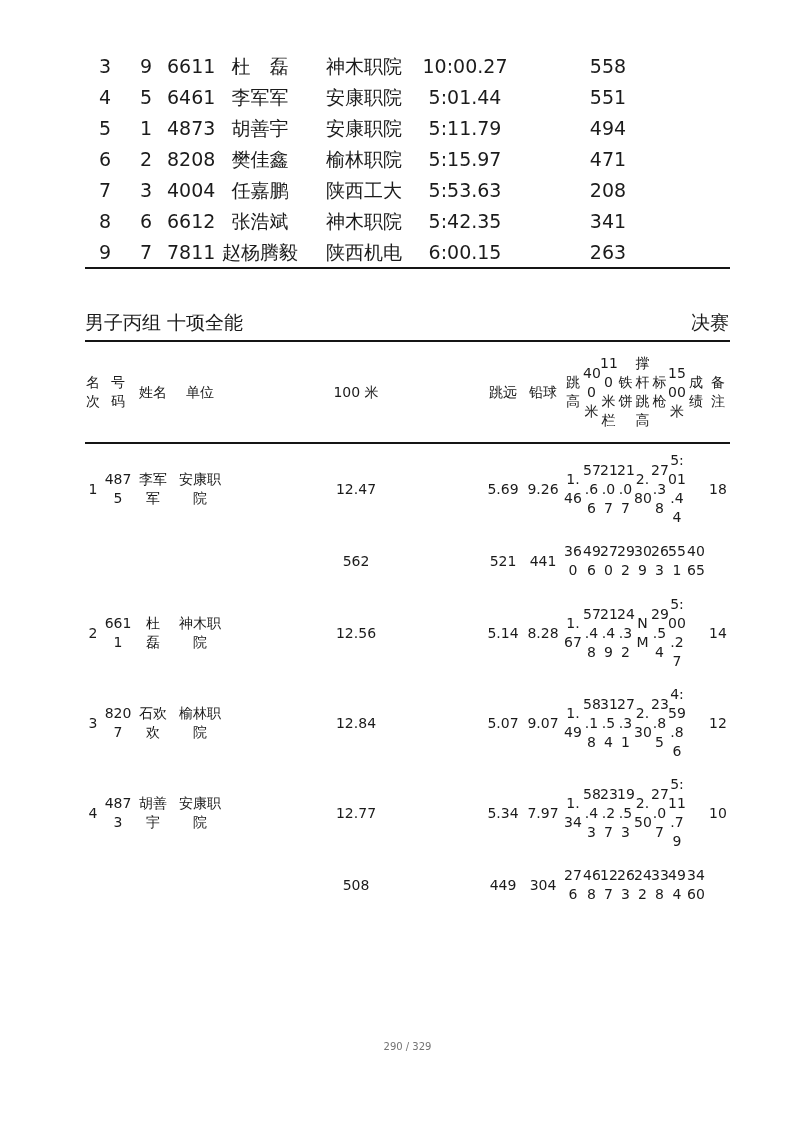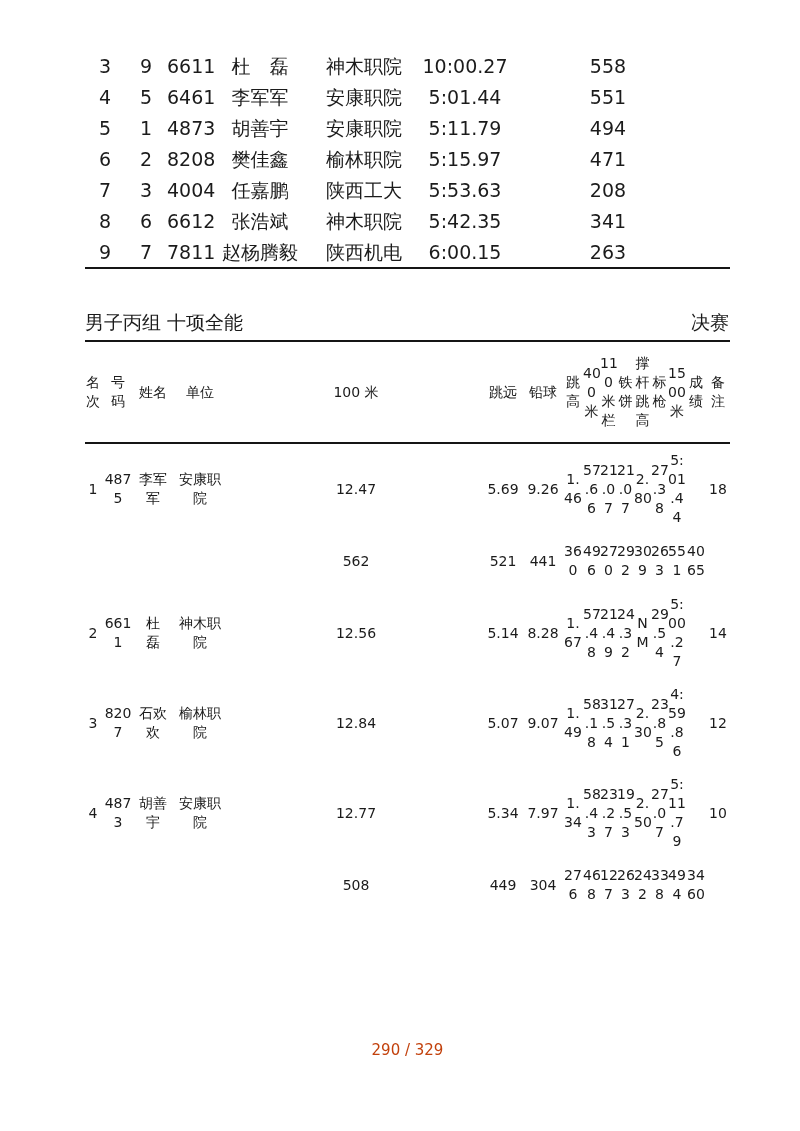--- a/index.html
+++ b/index.html
@@ -16,21 +16,21 @@
          font-size:19px;line-height:22px;margin-top:30px;padding:12px 1px 7px 0;
          border-bottom:2.5px solid #151515;}
   
   .t2{font-size:14px;}
   .t2 td{line-height:19px;}
   .t2 tr.hd{border-bottom:2.5px solid #151515;}
   .t2 tr.hd td{height:100px;}
   .t2 tr.perf td{height:90px;}
   .t2 tr.pts td{height:54px;}
   .footer{position:absolute;top:1041px;left:85px;width:645px;text-align:center;
-          font-size:15px;color:#c2410c;}
+          font-size:10px;color:#737373;}
 </style>
 </head>
 <body>
 
 <div class="page">
   <div class="content">
 
     <table class="t1">
       <colgroup>
         <col style="width:40px">

